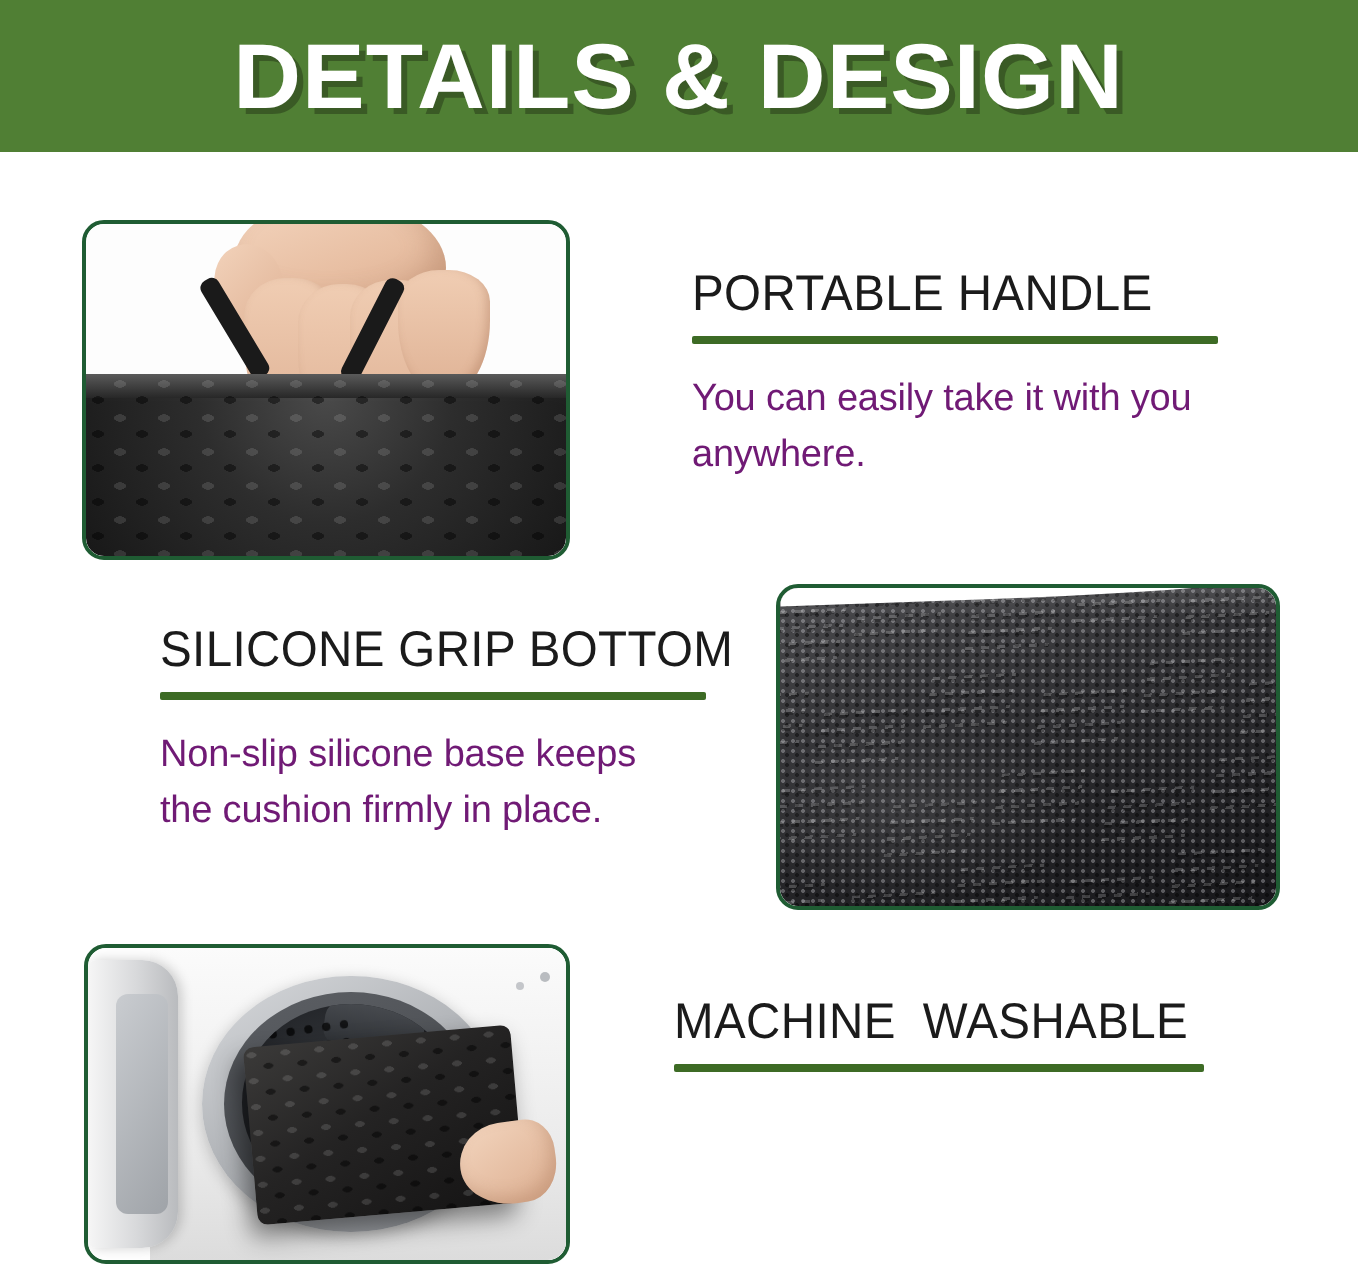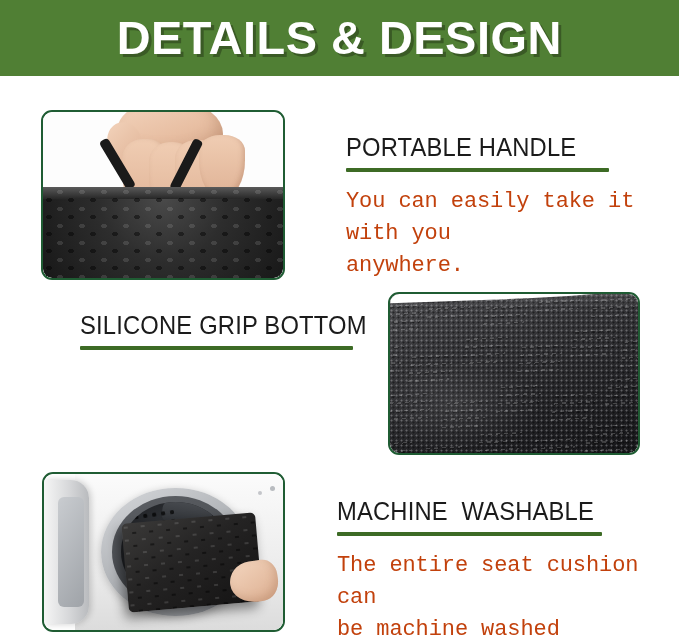--- a/index.html
+++ b/index.html
@@ -71,23 +71,23 @@
     transform-origin: left center;
   }
   .rule {
     height: 4px;
     background: #3d6b25;
     margin-top: 7px;
     border-radius: 1px;
   }
   .block p {
     margin: 14px 0 0 0;
-    font-family: Liberation Mono, monospace;
-    font-size: 22px;
-    color: #c2410c;
+    font-family: Liberation Sans, sans-serif;
+    font-size: 19px;
+    color: #701a75;
     line-height: 1.45;
     white-space: pre-line;
     letter-spacing: -0.1px;
   }
 
   
   .p1-bg {
     position: absolute; inset: 0;
     background: #fdfdfd;
   }
@@ -350,20 +350,22 @@
     </div>
     <div class="p2-shine"></div>
     <div class="p2-top-hl"></div>
     <div class="p2-edge"></div>
   </div>
 </div>
 
 <div class="block" style="left:80px; top:312px; width:300px;">
   <h2>SILICONE GRIP BOTTOM</h2>
   <div class="rule" style="width:273px;"></div>
+  <p>Non-slip silicone base keeps
+the cushion firmly in place.</p>
 </div>
 
 <div class="photo" style="left:42px; top:472px; width:243px; height:160px;">
   <div class="photo-inner">
     <div class="p3-bg"></div>
     <div class="p3-body">
       <div class="p3-knob"></div>
       <div class="p3-knob2"></div>
     </div>
     <div class="p3-door-open">
@@ -381,16 +383,13 @@
     <div class="p3-cushion">
       <div class="p3-cushion-tex"></div>
     </div>
     <div class="p3-hand"></div>
   </div>
 </div>
 
 <div class="block" style="left:337px; top:498px; width:310px;">
   <h2>MACHINE  WASHABLE</h2>
   <div class="rule" style="width:265px;"></div>
-  <p>The entire seat cushion can
-be machine washed within a
-wash bag.</p>
 </div>
 
 </body></html>

